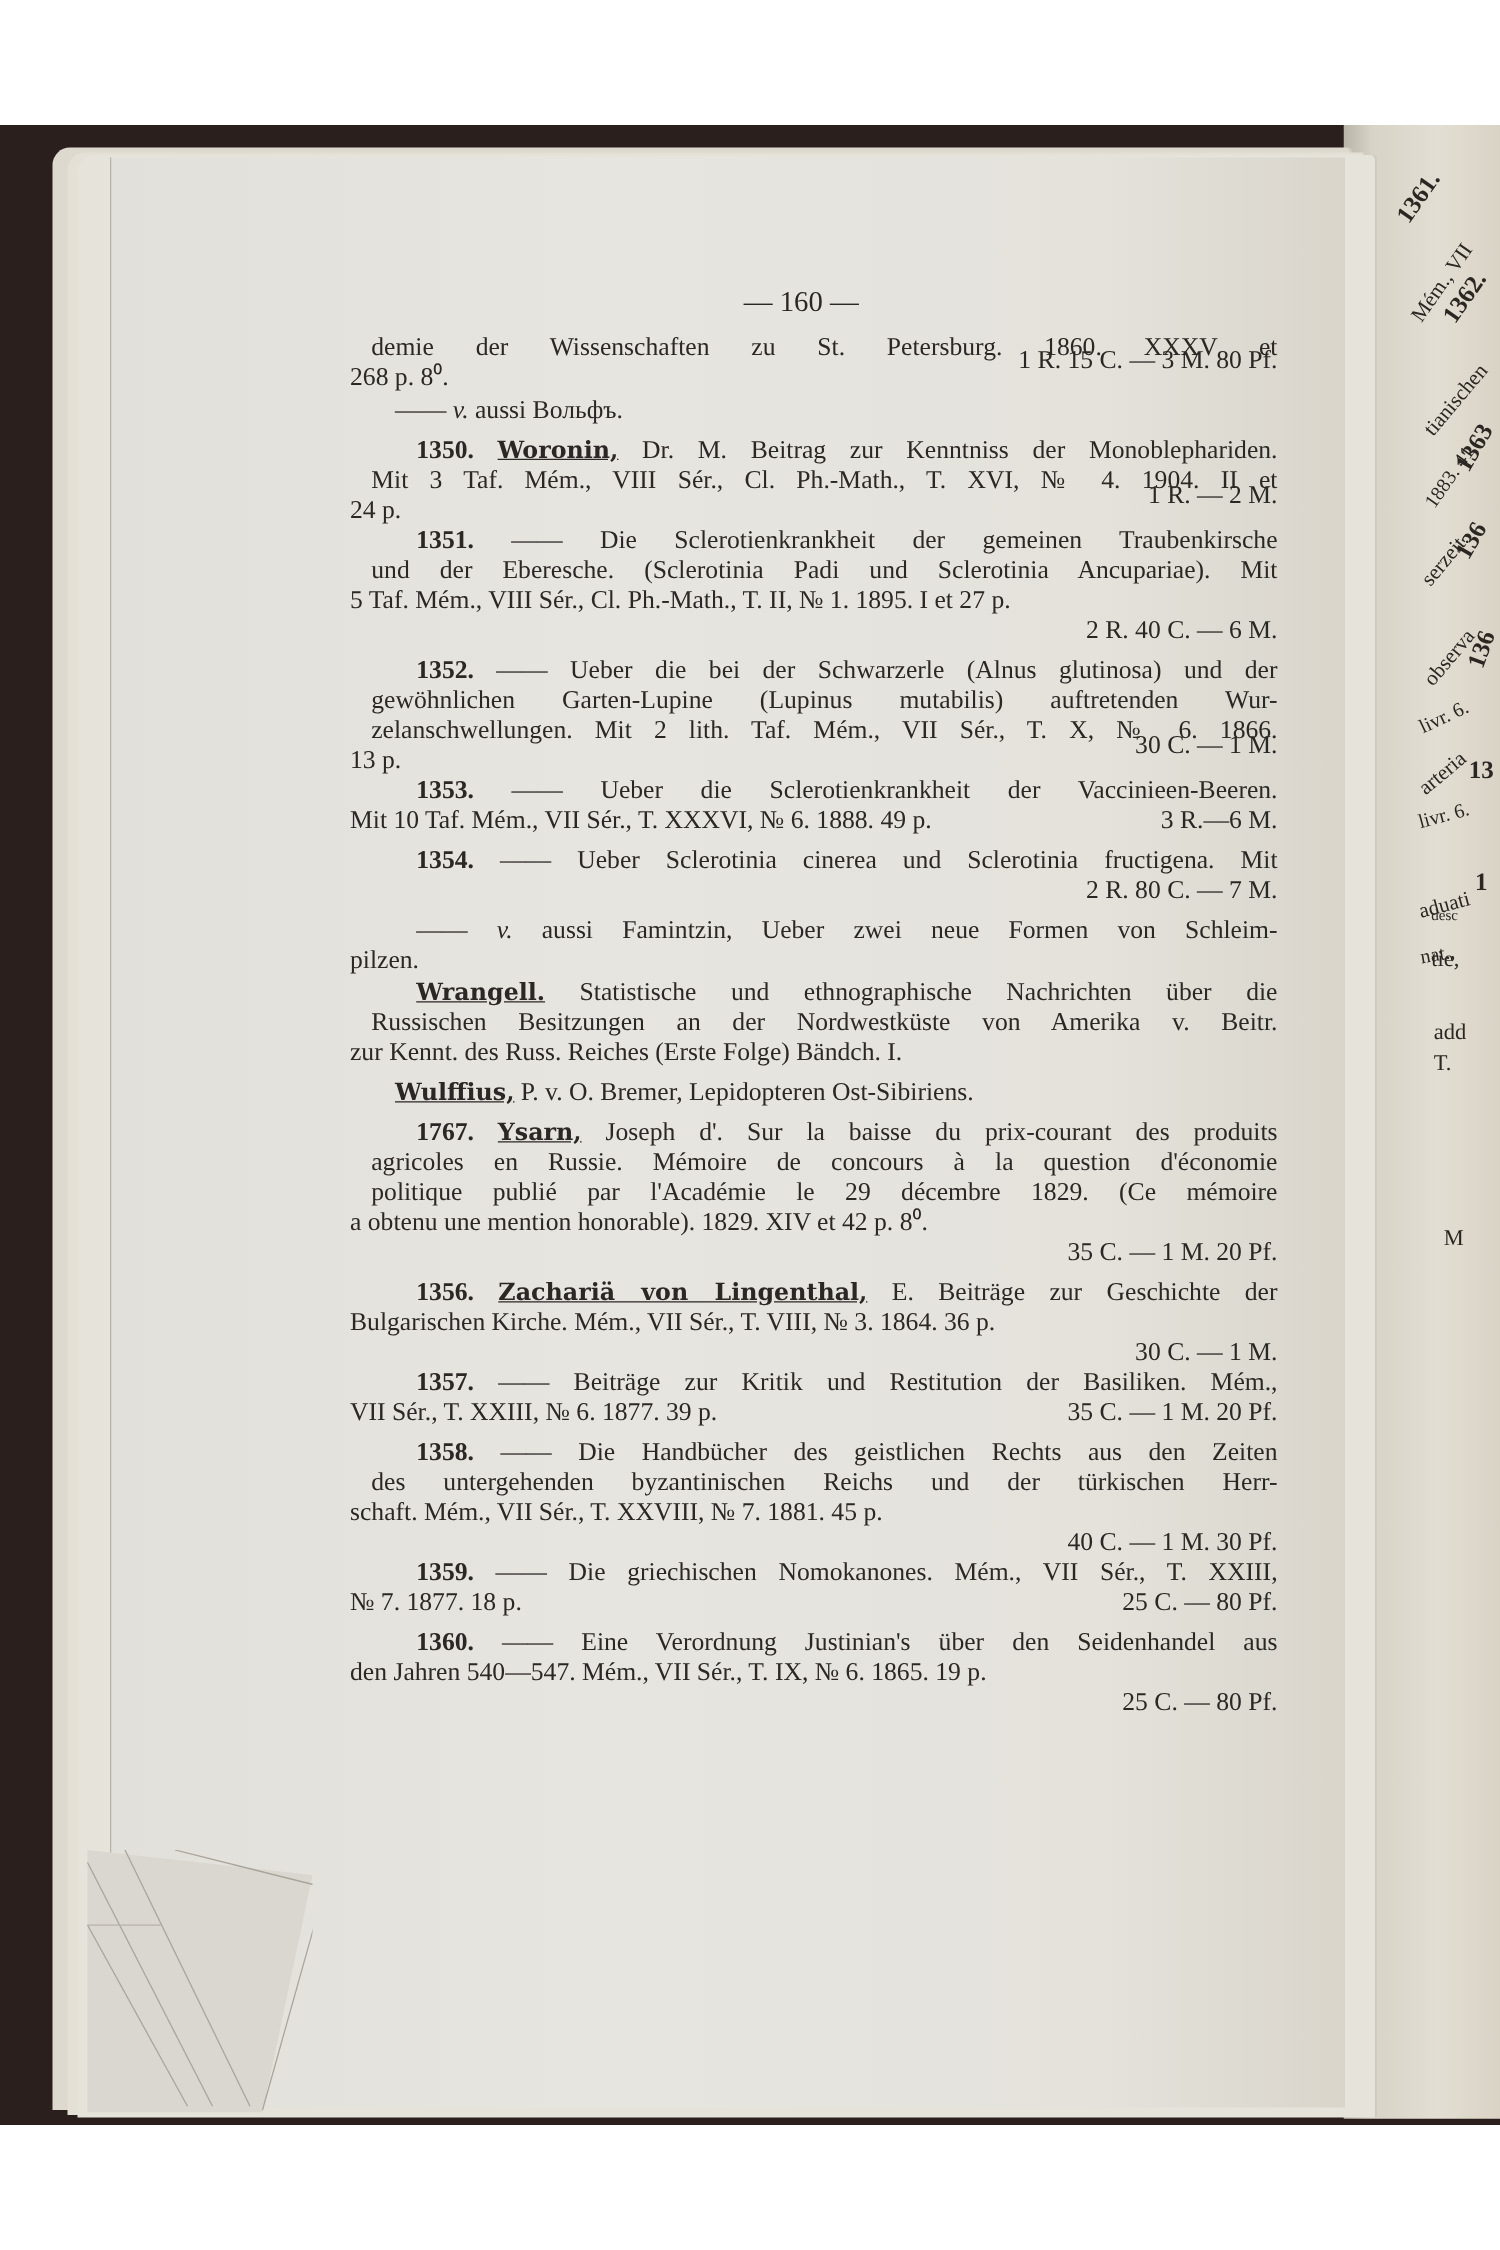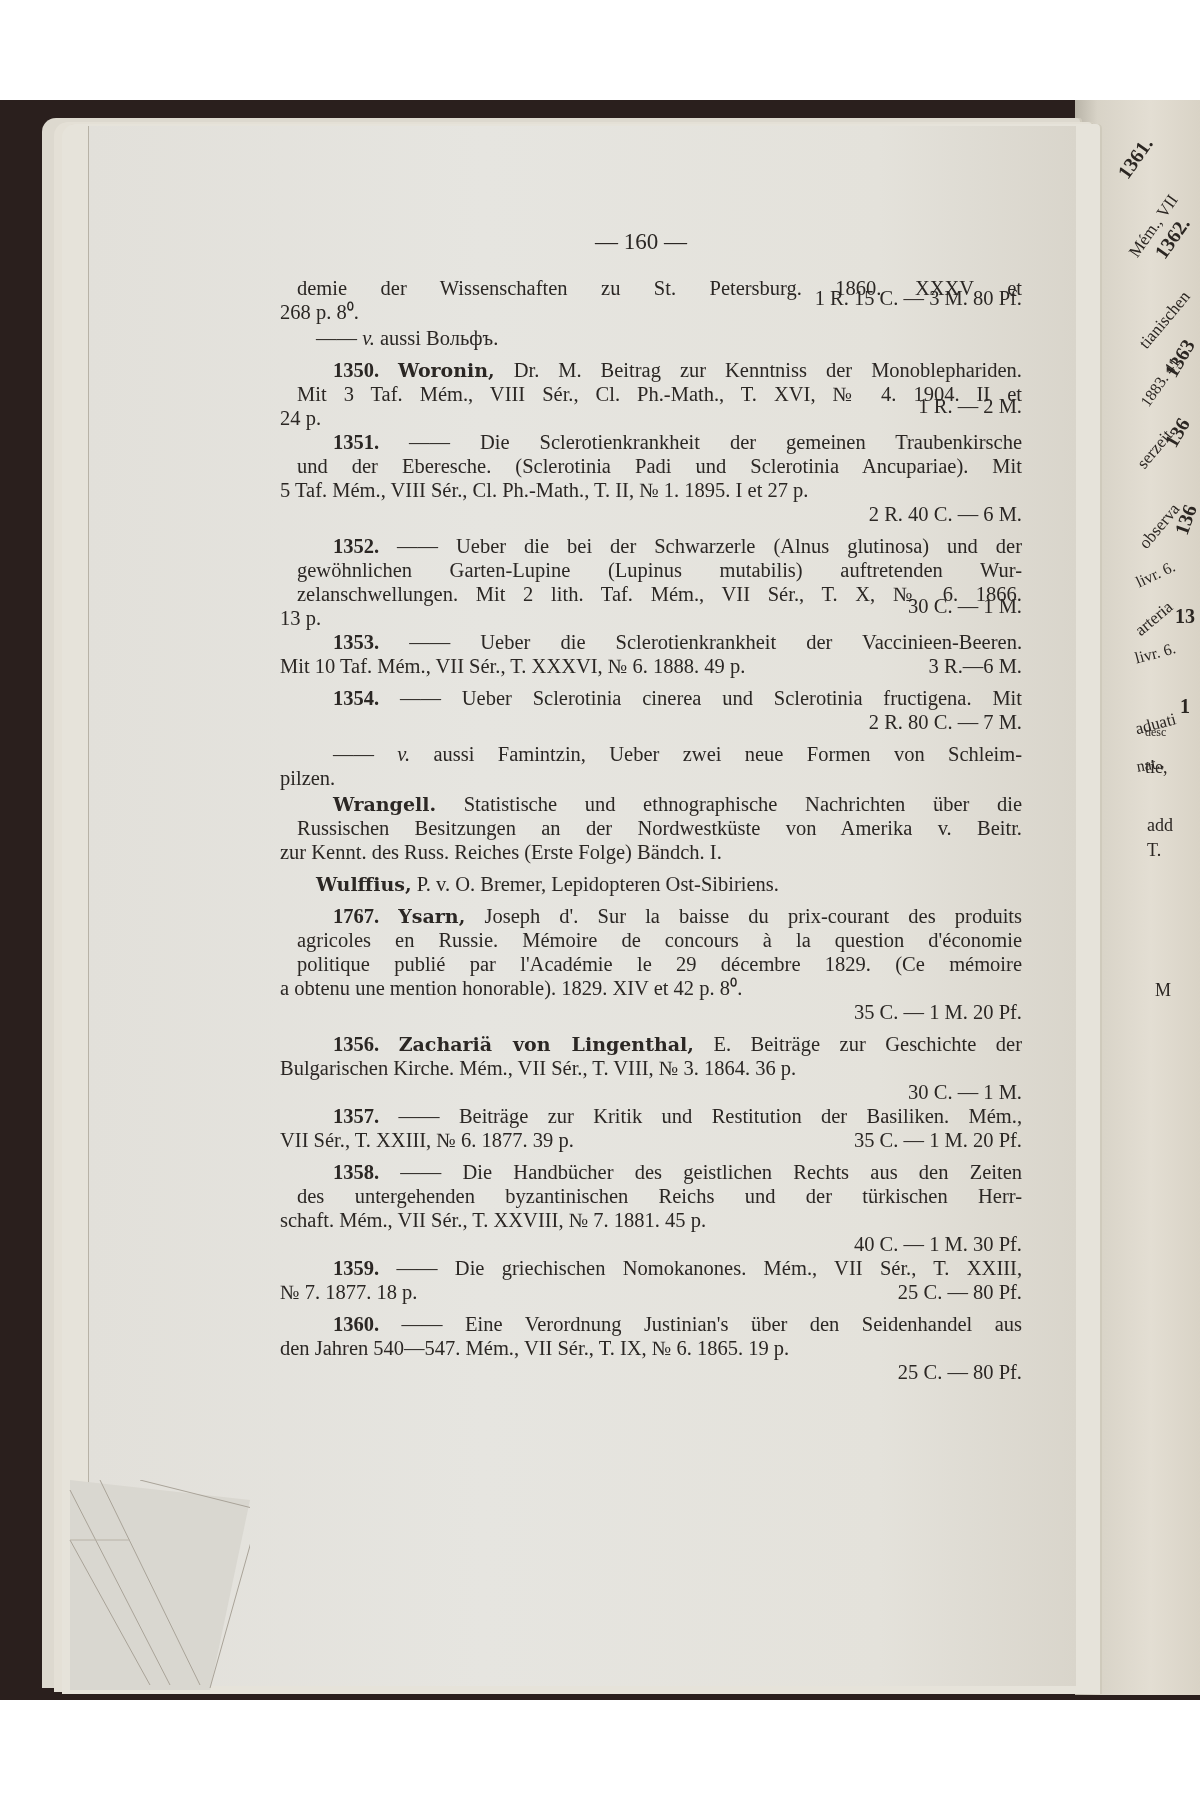--- a/index.html
+++ b/index.html
@@ -33,27 +33,27 @@
     position:absolute; left:88px; top:126px; width:988px; height:1560px;
     background:linear-gradient(90deg,#e2e0da 0%, #e6e5e0 40%, #e4e2db 80%, #d9d5cb 100%);
   }
   .page-edge-line { position:absolute; top:126px; width:1px; height:1560px; background:#b7b2a6; }
   .corner-folds { position:absolute; left:60px; top:1480px; width:190px; height:210px; }
   .text {
     position:absolute; left:280px; top:230px; width:742px;
     color:#2b2724; font-family:"Liberation Serif", serif;
     font-size:20.5px; line-height:24px;
   }
-  .pagenum { text-align:center; font-size:23px; margin-left:-20px; margin-bottom:22px; }
+  .pagenum { text-align:center; font-size:23px; margin-left:-20px; margin-bottom:12px; }
   .line { display:flex; justify-content:space-between; white-space:nowrap; }
   .line.just { text-align:justify; text-align-last:justify; display:block;margin-left:17px; }
   .indent { padding-left:36px; }
   .right { text-align:right; display:block; }
   .num { font-weight:bold; font-family:"Liberation Serif", serif; }
-  .auth { font-weight:bold; font-family:"DejaVu Serif", serif; font-size:19px; }
+  .auth { font-weight:bold; font-family:"DejaVu Serif", serif; font-size:19px;text-decoration:underline; }
   .it { font-style:italic; }
   .entry { margin-top:8px; }
 </style>
 </head>
 <body>
 
 <div class="photo"></div>
 
 <div class="right-page">
   <span class="frag" style="left:38px;top:70px;font-weight:bold;transform:rotate(-55deg);">1361.</span>

